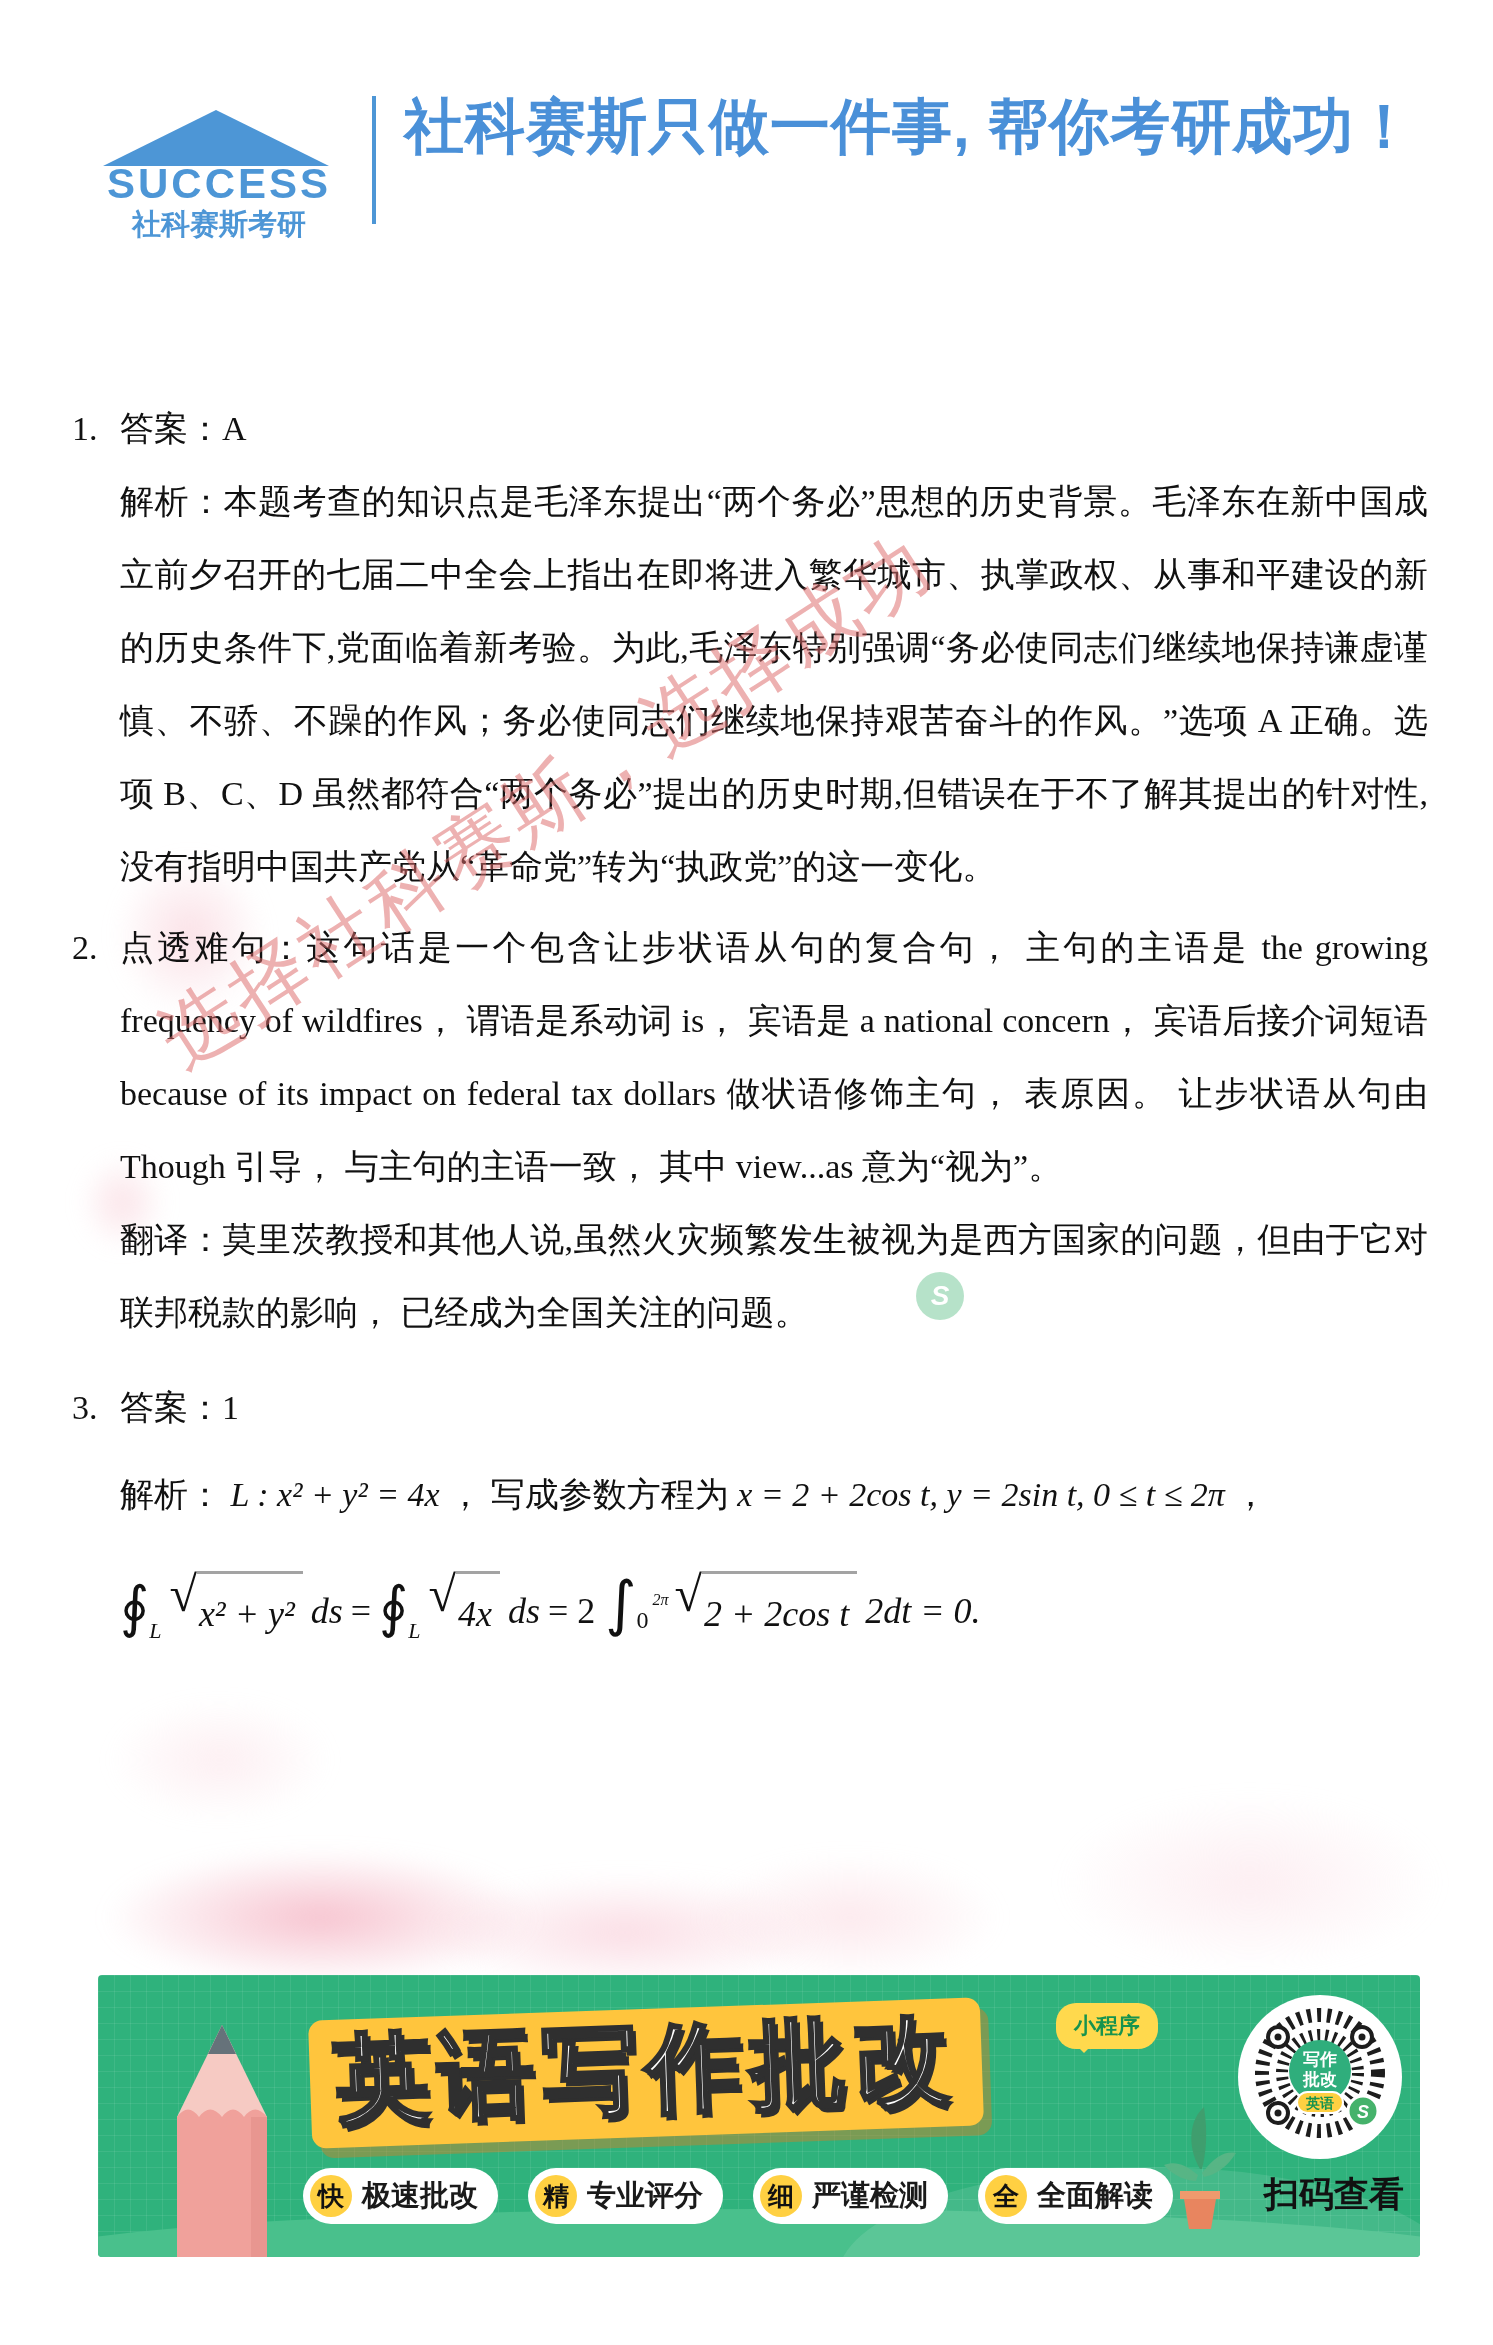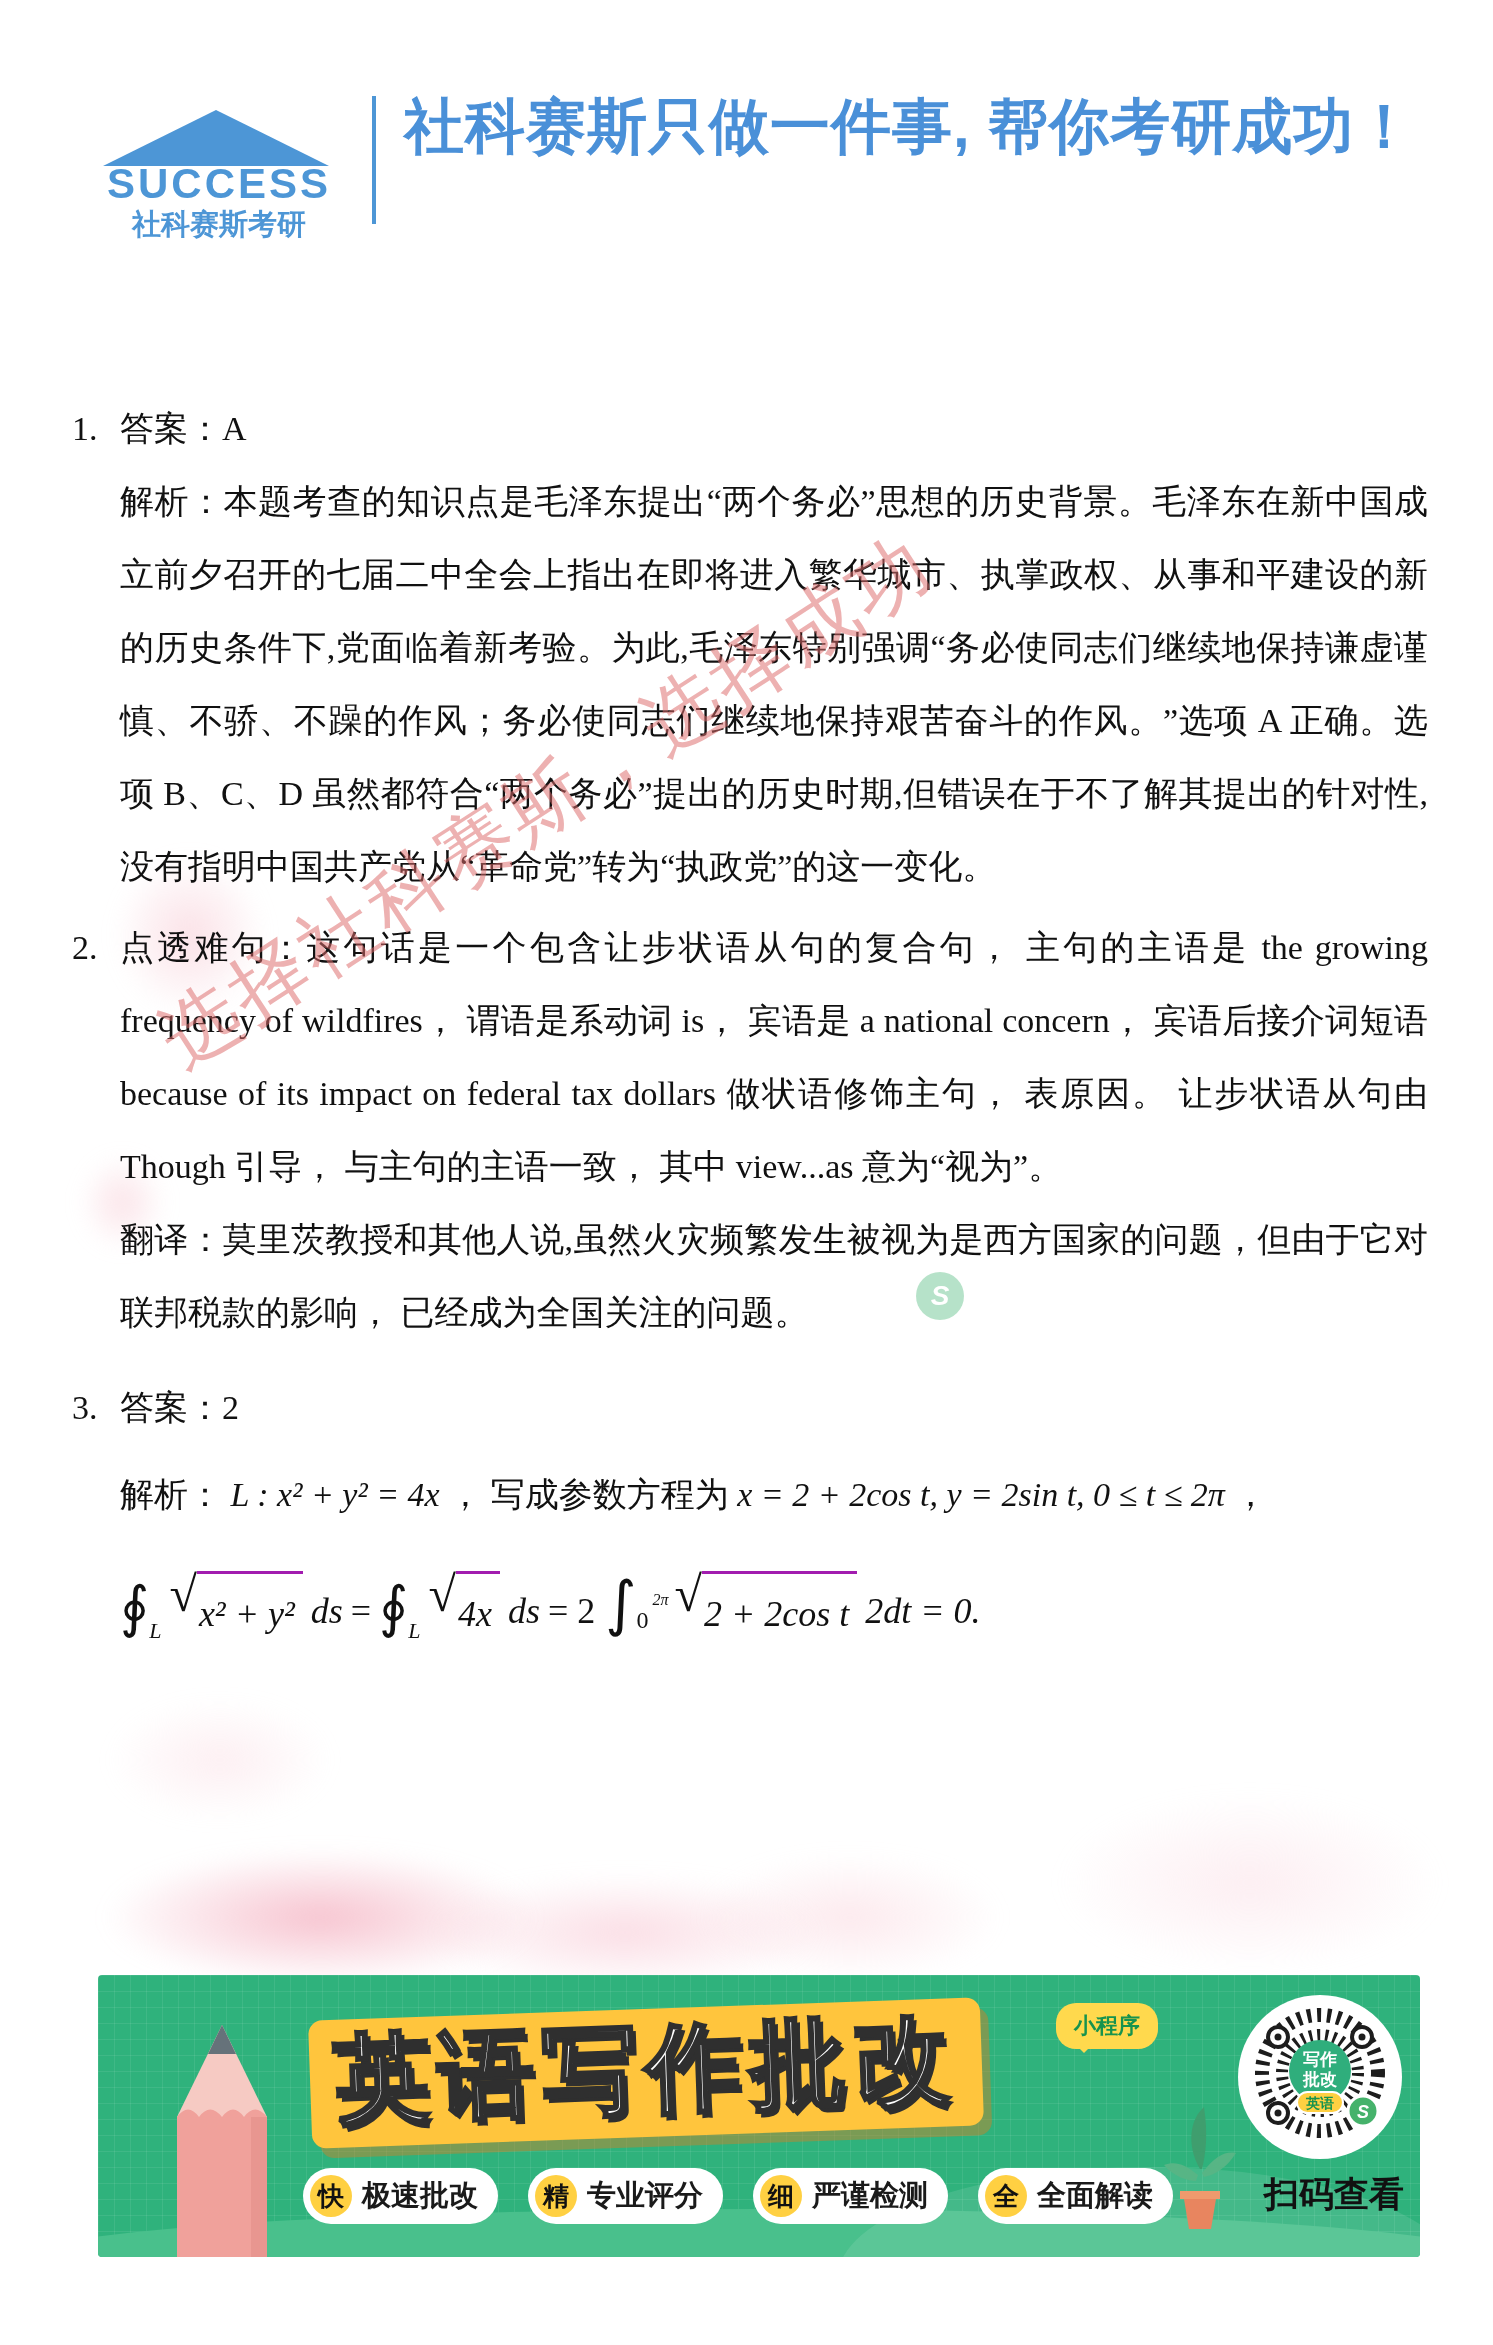--- a/index.html
+++ b/index.html
@@ -52,21 +52,21 @@
   .para { text-align:justify; text-justify:inter-ideograph; }
   .answer-line { text-align:left; }
 
   
   .mline { margin-top:14px; white-space:nowrap; }
   .mi { font-style:italic; }
   .formula { margin-top:24px; display:flex; align-items:center; gap:8px;
     height:112px; font-size:36px; }
   .sqrt { display:inline-flex; align-items:flex-start; }
   .radsign { font-size:50px; line-height:1; transform:translateY(-2px); }
-  .radicand { border-top:3px solid #a21caf; padding:4px 8px 0 2px; font-style:italic; }
+  .radicand { border-top:3px solid #a3a3a3; padding:4px 8px 0 2px; font-style:italic; }
   .oint { font-family:"DejaVu Sans",sans-serif; font-size:56px; line-height:1; }
   .oint sub { font-size:22px; font-style:italic; font-family:"Liberation Serif",serif; }
   .integral { position:relative; display:inline-block; padding:0 30px 0 2px; }
   .int-glyph { font-family:"DejaVu Sans",sans-serif; font-size:60px; line-height:1; }
   .int-sup { position:absolute; top:-10px; right:-2px; font-size:16px; font-style:italic; }
   .int-sub { position:absolute; bottom:-8px; right:18px; font-size:24px; }
 
   
   .watermark {
     position:absolute; left:168px; top:995px; width:860px; z-index:3;
@@ -178,21 +178,21 @@
       <div class="num">2.</div>
       <div class="ibody">
         <div class="para">点透难句：这句话是一个包含让步状语从句的复合句， 主句的主语是 the growing frequency of wildfires， 谓语是系动词 is， 宾语是 a national concern， 宾语后接介词短语 because of its impact on federal tax dollars 做状语修饰主句， 表原因。 让步状语从句由 Though 引导， 与主句的主语一致， 其中 view...as 意为“视为”。</div>
         <div class="para">翻译：莫里茨教授和其他人说,虽然火灾频繁发生被视为是西方国家的问题，但由于它对联邦税款的影响， 已经成为全国关注的问题。</div>
       </div>
     </div>
 
     <div class="item" style="margin-top:22px;">
       <div class="num">3.</div>
       <div class="ibody">
-        <div class="answer-line">答案：2</div>
+        <div class="answer-line">答案：1</div>
         <div class="mline">
           <span>解析：</span>
           <span class="mi">L : x² + y² = 4x</span>
           <span>， 写成参数方程为 </span>
           <span class="mi">x = 2 + 2cos t, y = 2sin t, 0 ≤ t ≤ 2π</span>
           <span>，</span>
         </div>
         <div class="formula">
           <span class="oint"><span>∮</span><sub>L</sub></span>
           <span class="sqrt">

